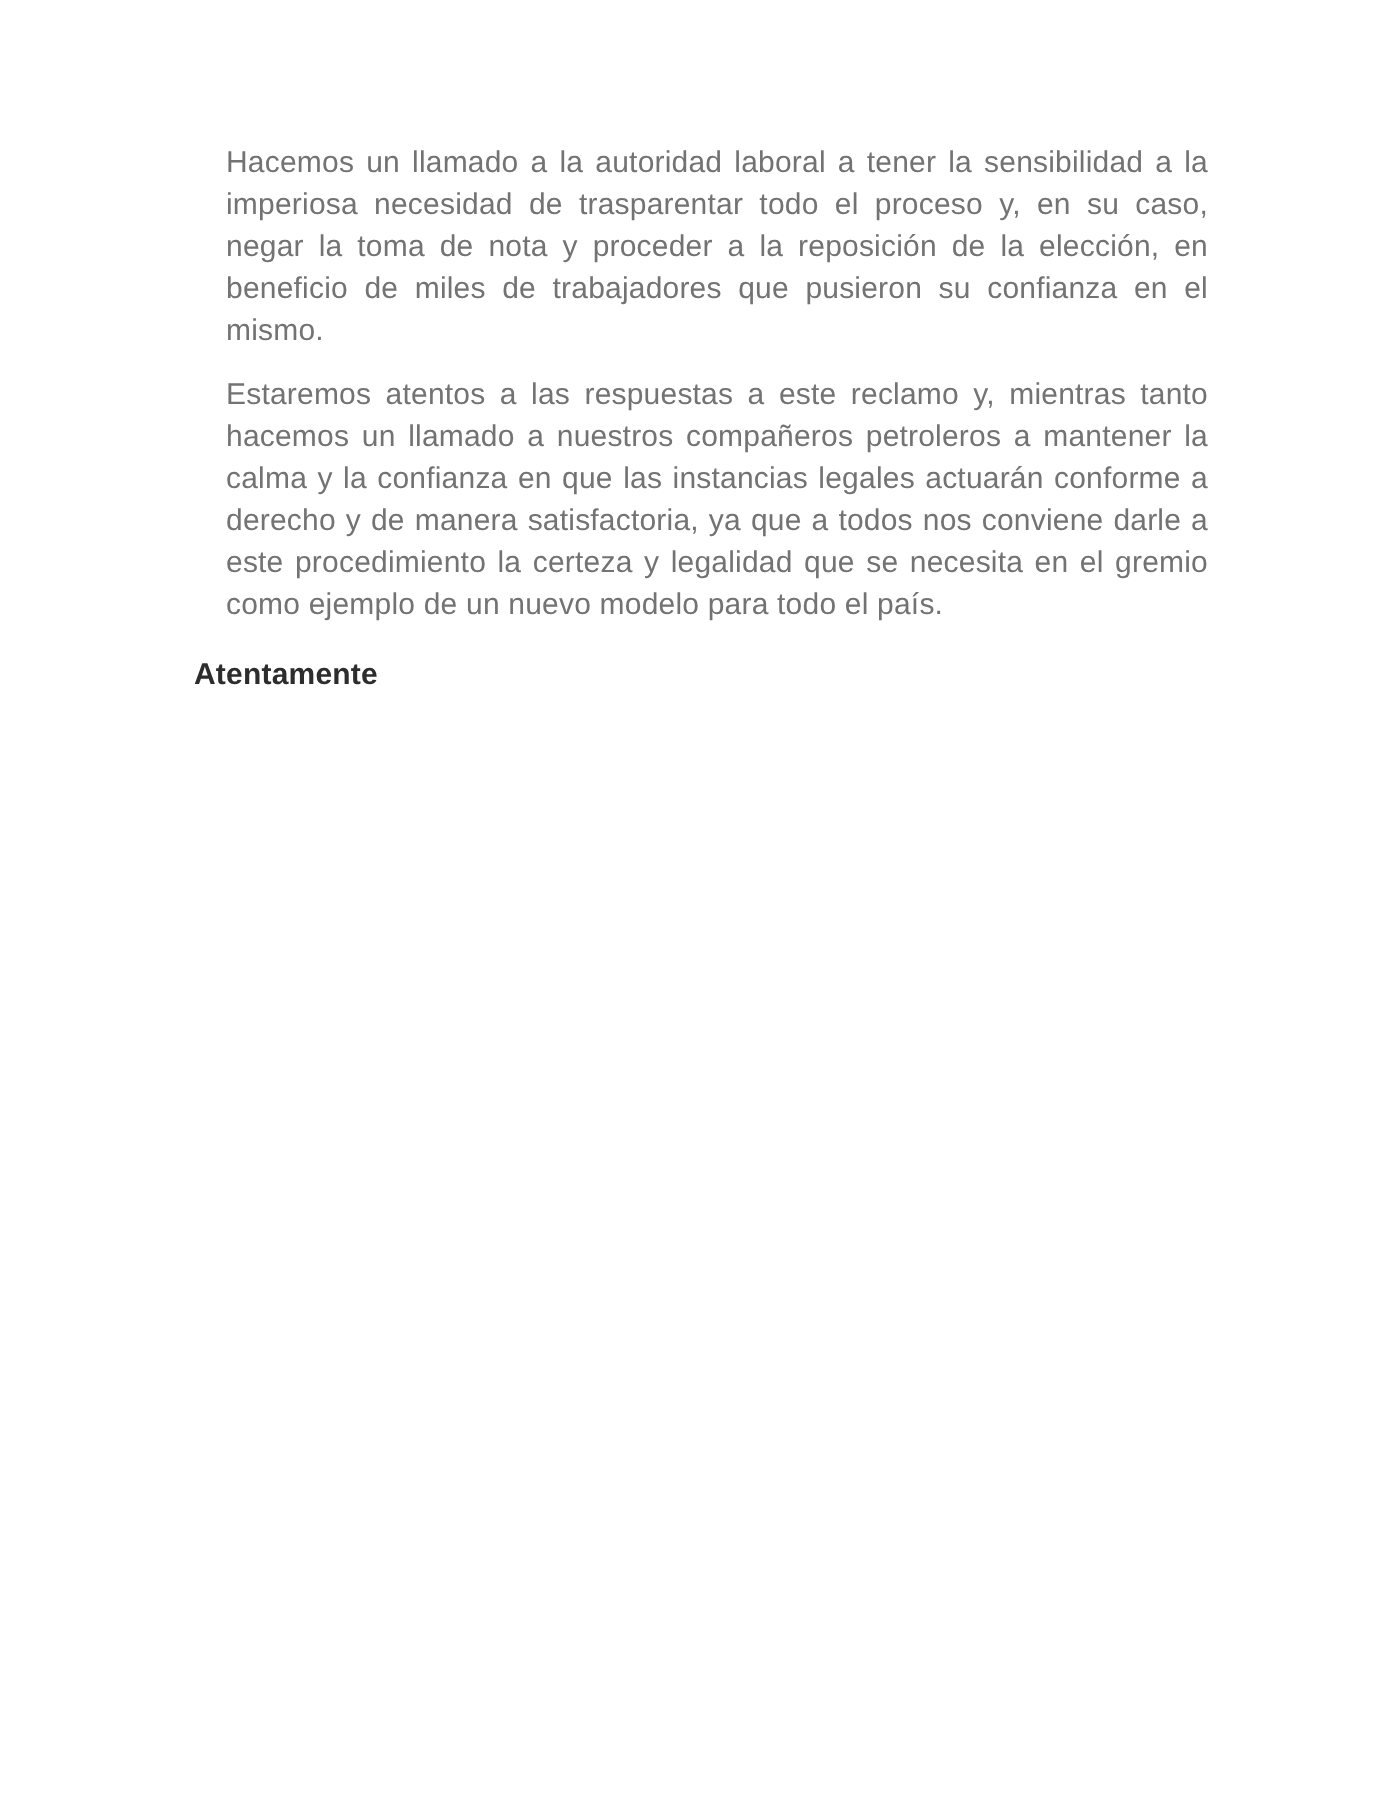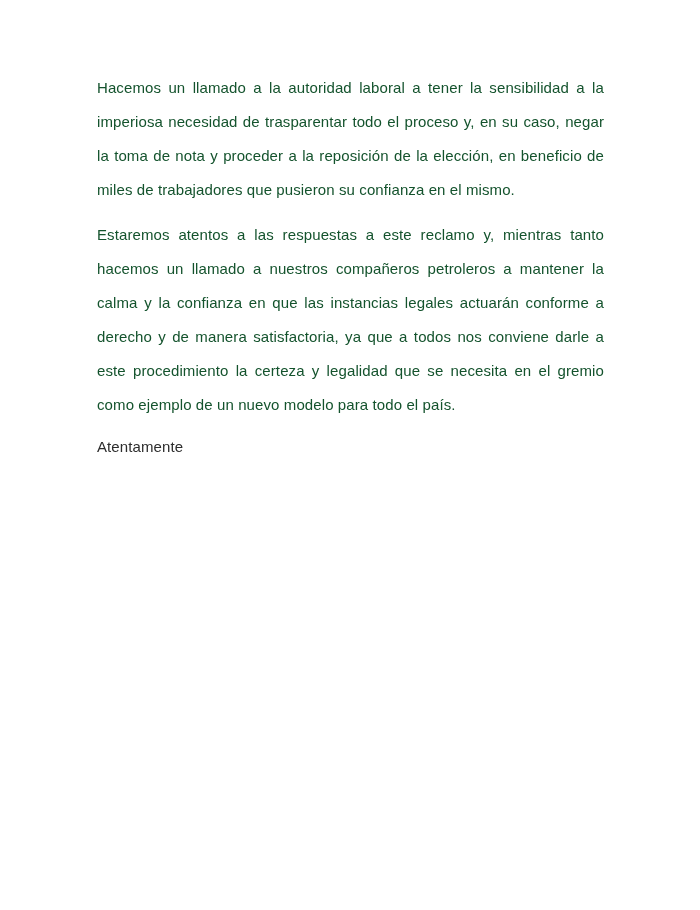--- a/index.html
+++ b/index.html
@@ -15,32 +15,32 @@
     overflow: hidden;
     font-family: "Liberation Sans", sans-serif;
   }
   .content {
     position: absolute;
     left: 97px;
     top: 71px;
     width: 507px;
   }
   .para {
-    margin: 0 0 11px 0;
+    margin: 0 0 11px 16px;
     font-size: 15px;
-    line-height: 34px;
+    line-height: 21px;
     text-align: justify;
-    color: #14532d;
+    color: #737373;
     letter-spacing: 0.1px;
   }
   .closing, .signature {
     margin: 0 0 10px 0;
     font-size: 15px;
     line-height: 28.5px;
-    font-weight: normal;
+    font-weight: bold;
     color: #2d2d2d;
     letter-spacing: 0.1px;
   }
 </style>
 </head>
 <body>
 
 <div class="page">
   <div class="content">
     <p class="para">Hacemos un llamado a la autoridad laboral a tener la sensibilidad a la imperiosa necesidad de trasparentar todo el proceso y, en su caso, negar la toma de nota y proceder a la reposición de la elección, en beneficio de miles de trabajadores que pusieron su confianza en el mismo.</p>

